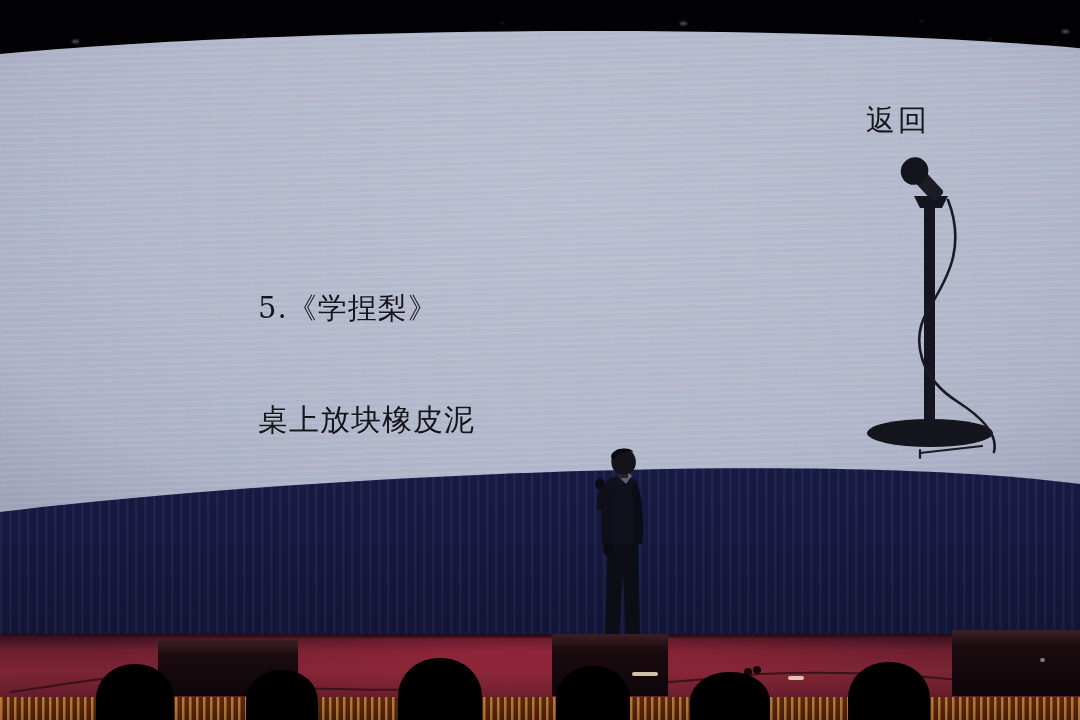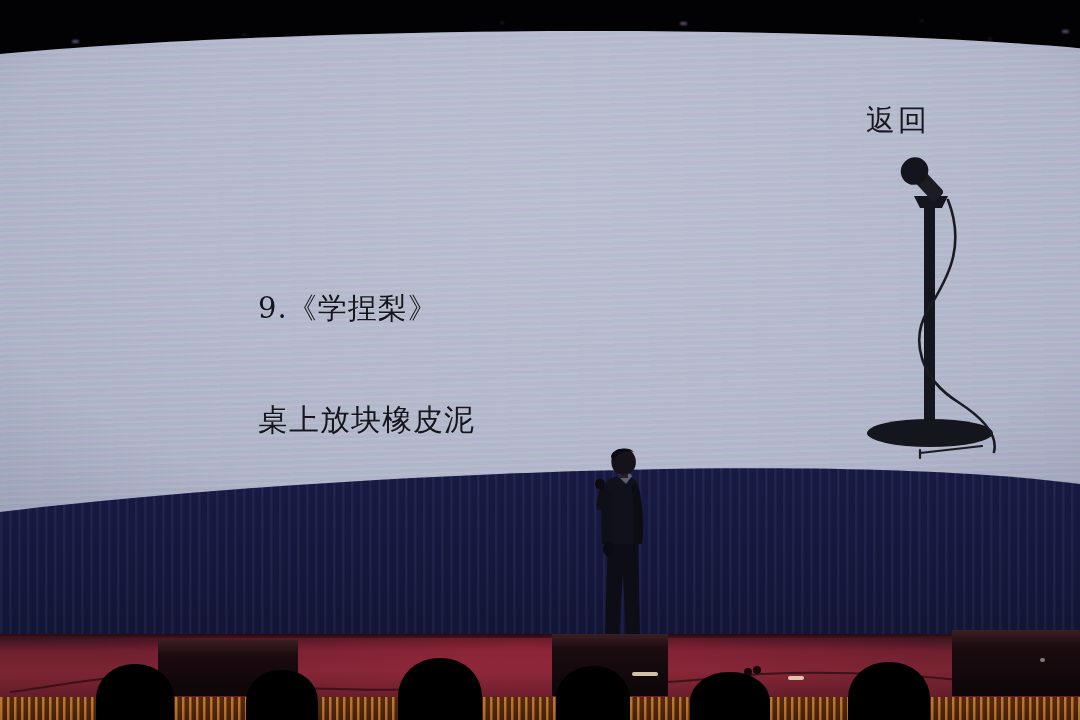--- a/index.html
+++ b/index.html
@@ -184,21 +184,21 @@
     </div>
 
   <div class="screen-wrap">
     <div class="screen"></div>
     <div class="moire"></div>
     <div class="scan"></div>
     <div class="vignette"></div>
   </div>
 
   <div class="slide-text">
-    <div class="slide-title-line">9.《学捏梨》</div>
+    <div class="slide-title-line">5.《学捏梨》</div>
     <div>桌上放块橡皮泥</div>
     <div>小丽用泥学捏梨</div>
     
     
   </div>
 
   <div class="back-label">返回</div>
 
   <div class="mic-art">
     <svg width="185" height="320" viewBox="0 0 185 320">

